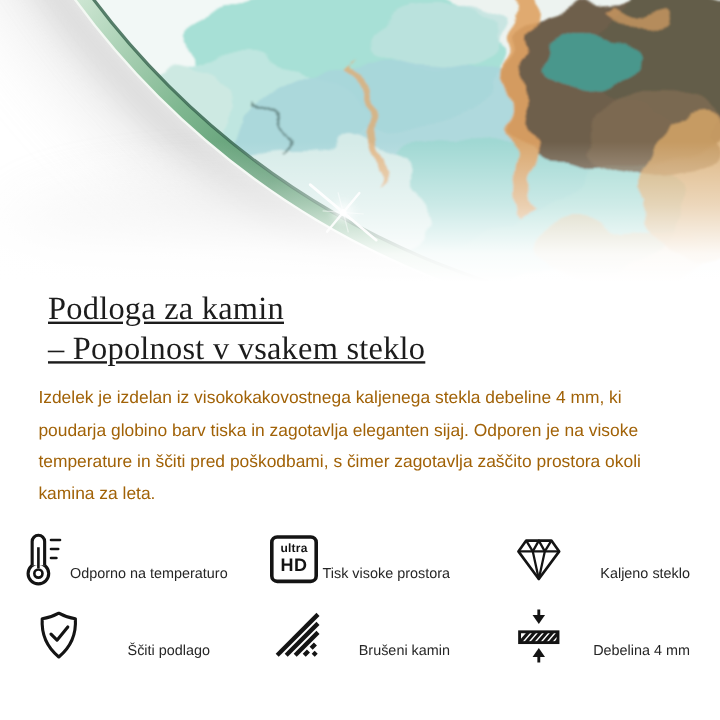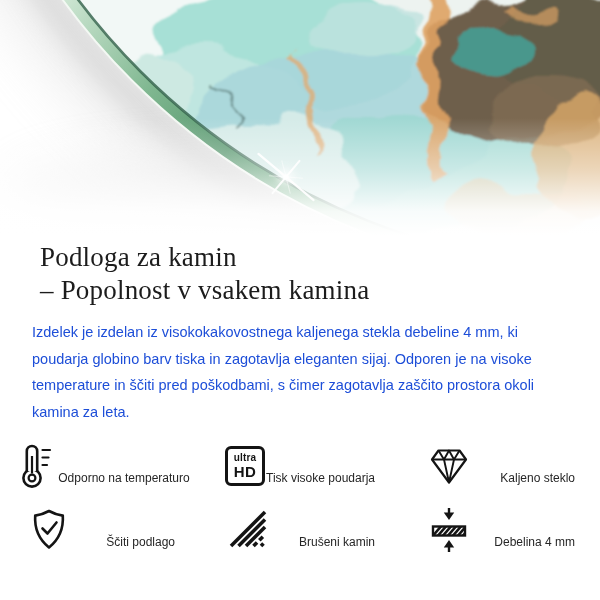--- a/index.html
+++ b/index.html
@@ -18,27 +18,27 @@
   .content{padding:6px 28px 0 40px;}
   h1{
     margin:0;
     font-family:"Liberation Serif",serif;
     font-weight:400;
     font-size:27px;
     line-height:33px;
     color:#1c1c1c;
     letter-spacing:.2px;
   }
-  h1 span{display:block;}
+  h1 span{display:block;text-decoration:underline;}
   .desc{
     margin:12px 0 0 -8px;
     width:527px;
     font-size:14.5px;
     line-height:26.5px;
-    color:#1d4ed8;
+    color:#a16207;
   }
 
   
   .features{
     margin-top:16px;
     display:grid;
     grid-template-columns:1fr 1fr 1fr;
     row-gap:14px;
     justify-items:center;
   }
@@ -150,21 +150,21 @@
         <line x1="272" y1="167" x2="300" y2="187" stroke="#ffffff" stroke-width="1" opacity="0.5"></line>
         <line x1="300" y1="167" x2="272" y2="187" stroke="#ffffff" stroke-width="1" opacity="0.5"></line>
         <circle cx="286" cy="177" r="2.6" fill="#ffffff"></circle>
       </g>
     </svg>
   </div>
 
   <div class="content">
     <h1>
       <span>Podloga za kamin</span>
-      <span>– Popolnost v vsakem kamina</span>
+      <span>– Popolnost v vsakem steklo</span>
     </h1>
     <p class="desc">Izdelek je izdelan iz visokokakovostnega kaljenega stekla debeline 4 mm, ki poudarja globino barv tiska in zagotavlja eleganten sijaj. Odporen je na visoke temperature in ščiti pred poškodbami, s čimer zagotavlja zaščito prostora okoli kamina za leta.</p>
   </div>
 
   <div class="features">
 
     <div class="feature">
       <div class="icon-slot">
         <svg width="48" height="48" viewBox="0 0 48 48" fill="none" stroke="#141414">
           <circle cx="22" cy="36" r="8.6" stroke-width="2.6"></circle>
@@ -181,21 +181,21 @@
       <div class="label">Odporno na temperaturo</div>
     </div>
 
     <div class="feature">
       <div class="icon-slot">
         <div class="uhd">
           <span class="t">ultra</span>
           <span class="b">HD</span>
         </div>
       </div>
-      <div class="label">Tisk visoke poudarja</div>
+      <div class="label">Tisk visoke prostora</div>
     </div>
 
     <div class="feature">
       <div class="icon-slot">
         <svg width="48" height="48" viewBox="0 0 48 48" fill="none" stroke="#141414" stroke-linejoin="round">
           <path d="M7,17.5 L13.5,8.5 H34.5 L41,17.5 L24,40.5 Z" stroke-width="2.2"></path>
           <g stroke-width="1.9">
             <line x1="7" y1="17.5" x2="41" y2="17.5"></line>
             <path d="M13.5,8.5 L19,17.5 L24,40.5"></path>
             <path d="M34.5,8.5 L29,17.5 L24,40.5"></path>

